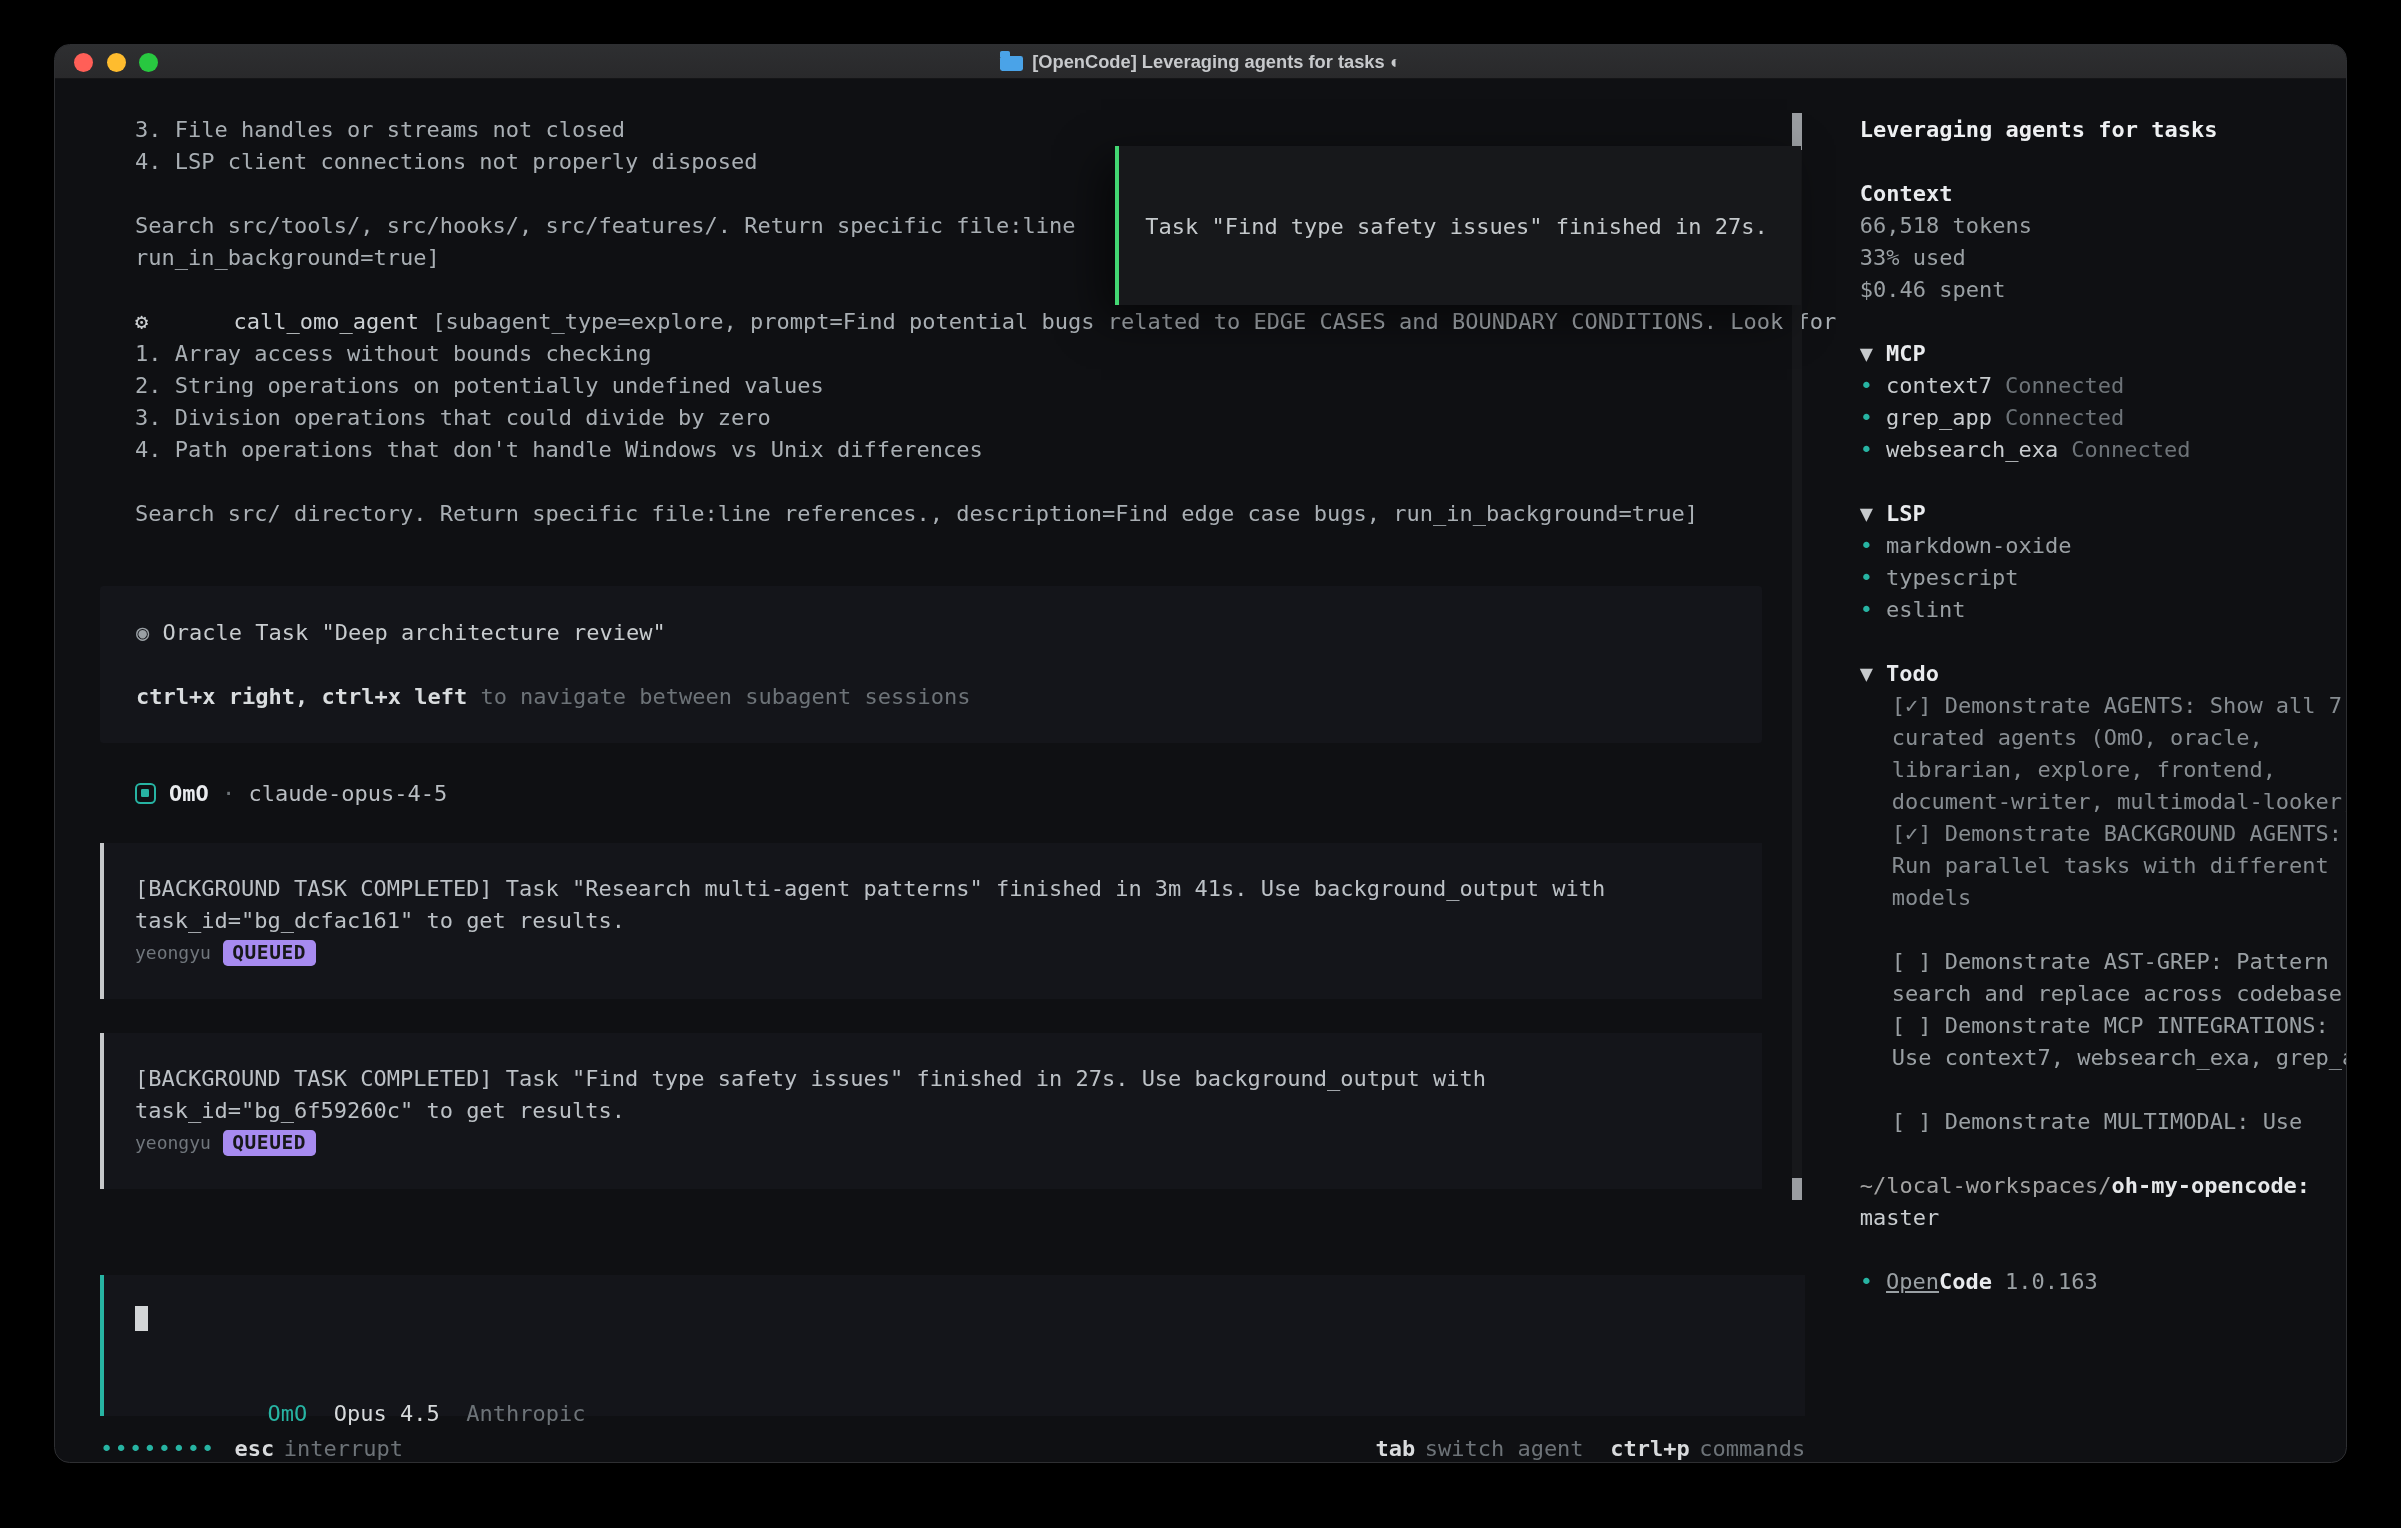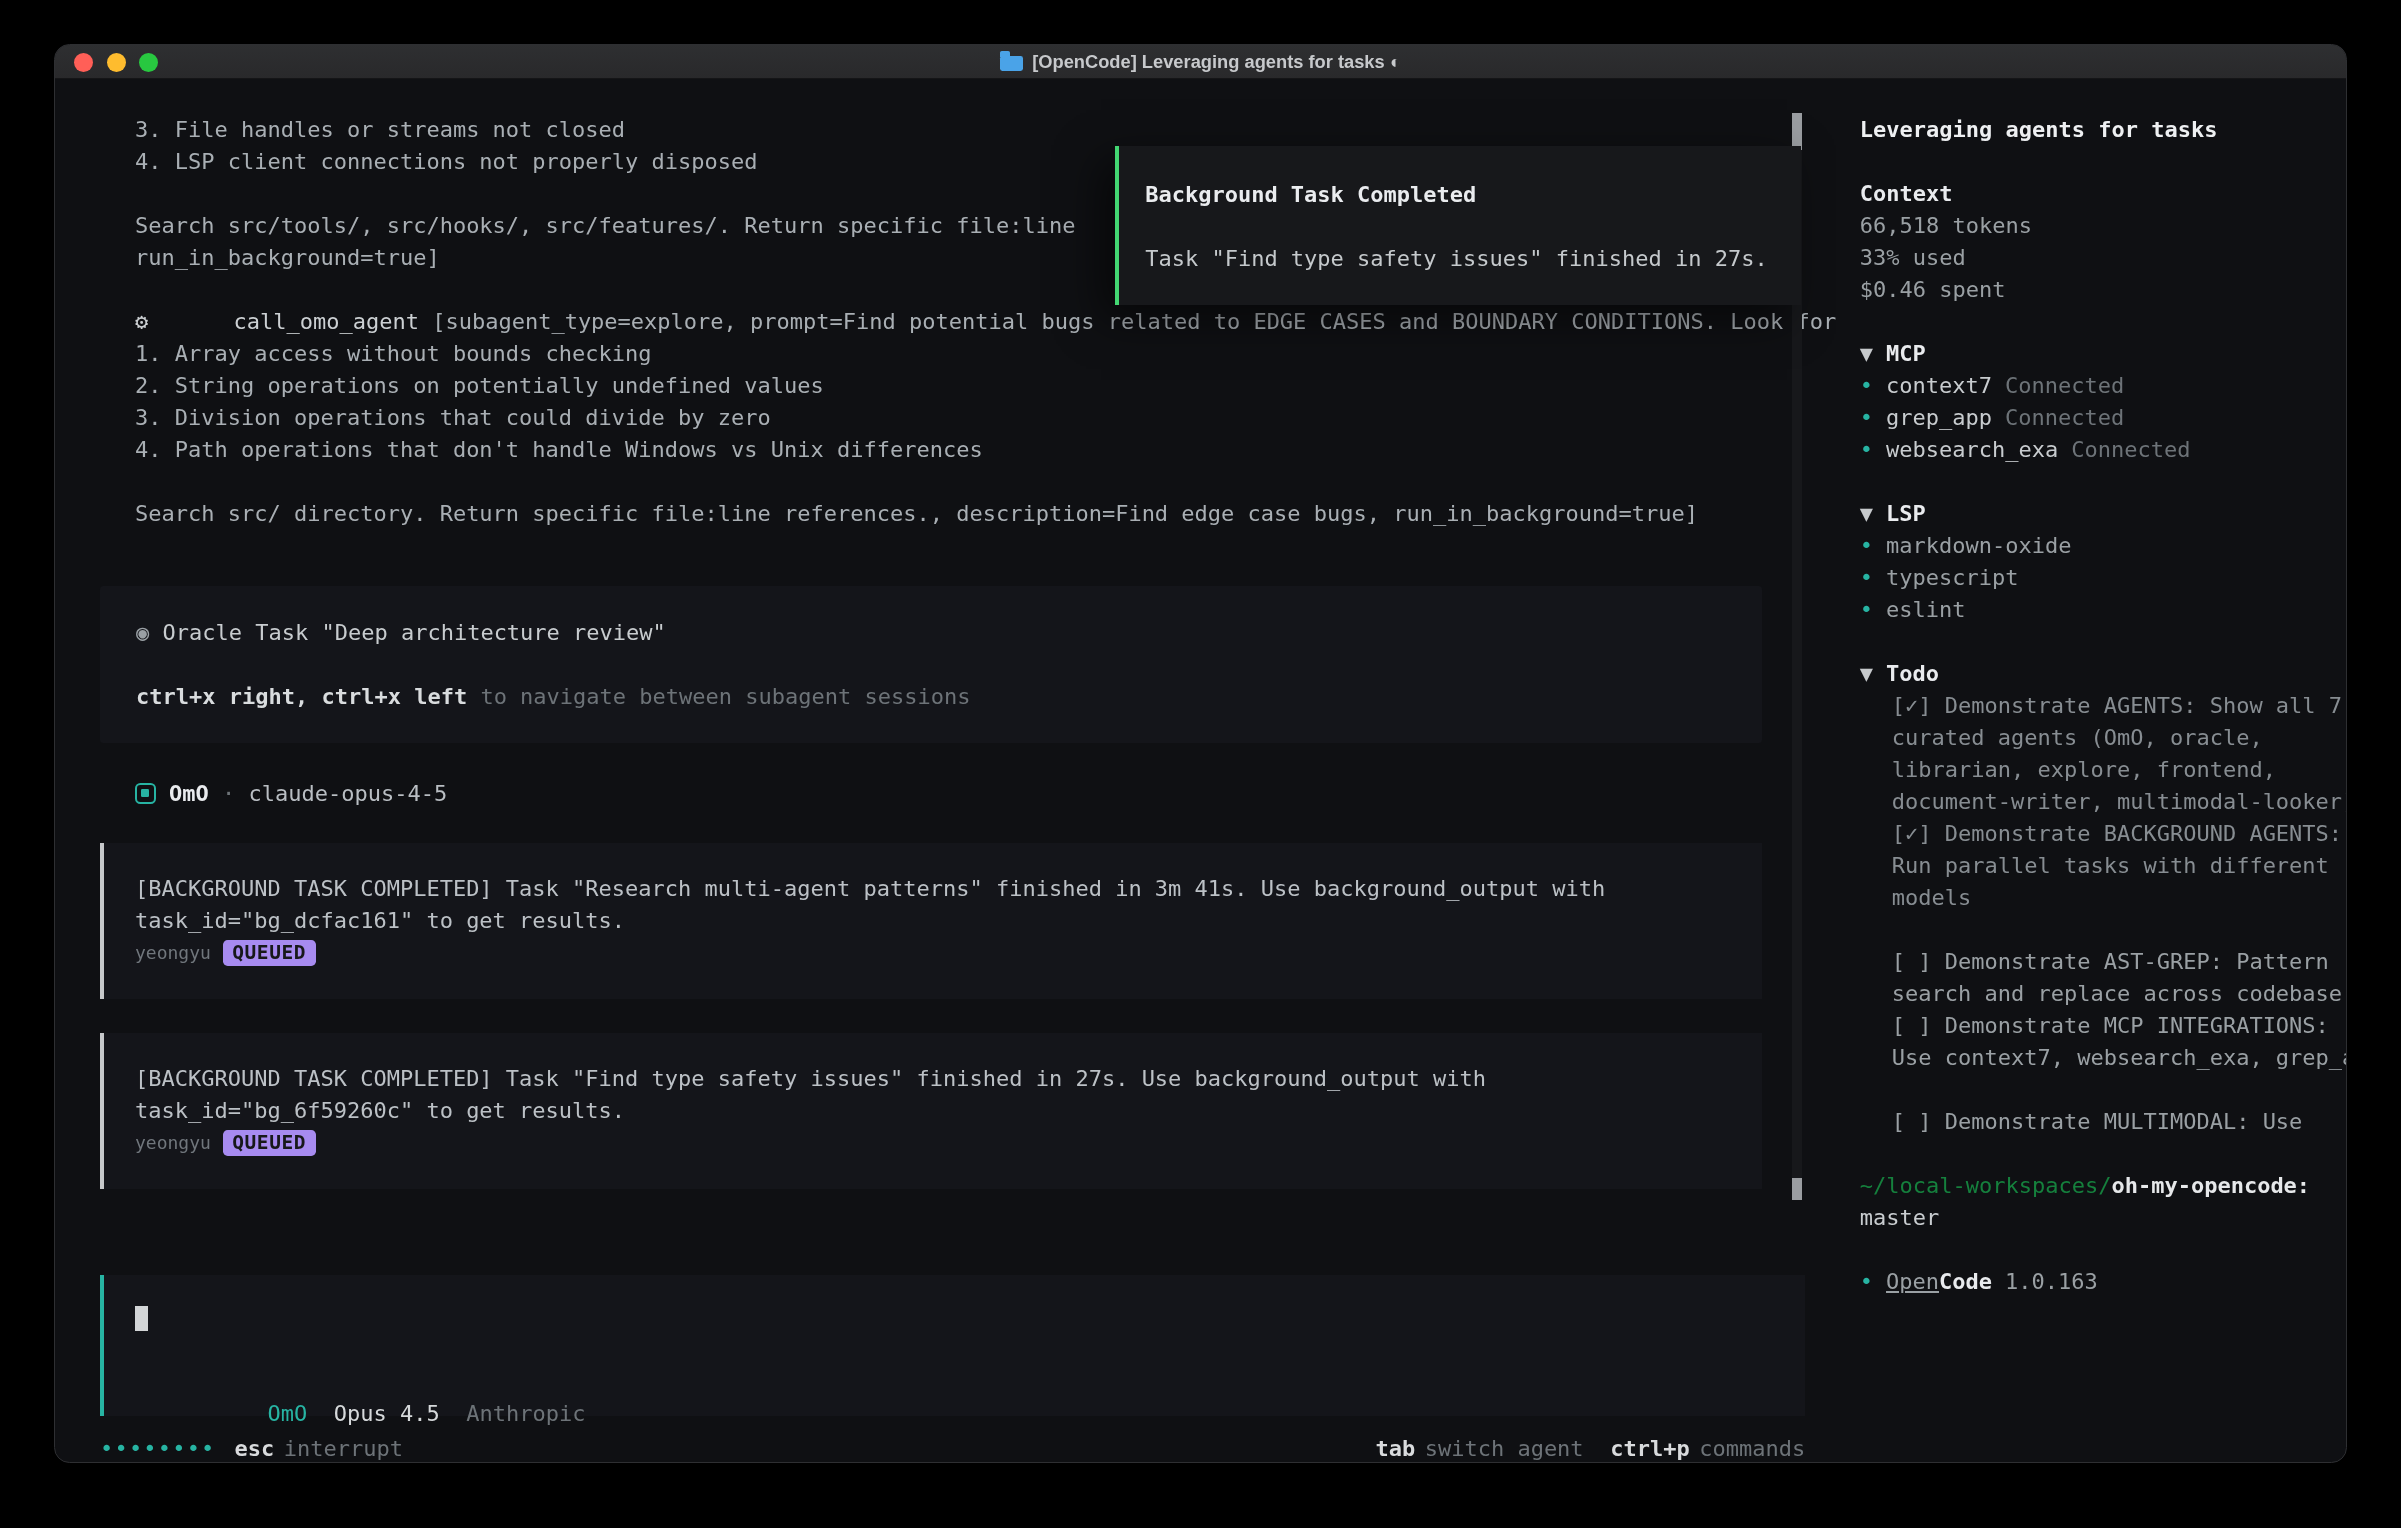--- a/index.html
+++ b/index.html
@@ -121,21 +121,21 @@
   .dim { color:#9aa0a4; }
   .chev { color:#c6c9cc; margin-right:13px; }
   .dot { color:#27b4a3; margin-right:13px; }
   .mcp-name { color:#c8cccf; margin-right:13px; }
   .mcp-status { color:#6d7378; }
   .lsp-name { color:#9aa0a4; }
   .todo-item { white-space:pre; line-height:32px; font-size:22px;margin-left:32px; }
   .state-done { color:#878d92; }
   .state-active { color:#5ecd8a; }
   .state-pending { color:#9aa0a4; }
-  .ws-path { color:#15803d; }
+  .ws-path { color:#a3a3a3; }
   .ws-repo { font-weight:bold; color:#e6e8ea; }
   .ws-branch { color:#c9cdd0; }
   .ver-prefix { color:#9aa0a4;text-decoration:underline; }
   .ver-suffix { font-weight:bold; color:#e9ebee; }
   .ver-num { color:#9aa0a4; margin-left:13px; }
 
   .sidebar-track { position:absolute; right:3.5px; top:0; width:10.6px; height:1385px; background:#141518; }
   .sidebar-thumb { position:absolute; right:3.5px; top:31px; width:10.6px; height:93px; background:#b4b7ba; border-radius:1.8px; z-index:2; }
 </style>
 </head>
@@ -199,21 +199,20 @@
         <div class="msg-block m2">
           <div class="line">[BACKGROUND TASK COMPLETED] Task "Find type safety issues" finished in 27s. Use background_output with</div>
           <div class="line">task_id="bg_6f59260c" to get results.</div>
           <div class="author-row">
             <span class="author">yeongyu</span>
             <span class="badge">QUEUED</span>
           </div>
         </div>
 
         <div class="notification">
-          <div class="line n-title">Background Task Completed</div>
           <div class="line"></div>
           <div class="line n-body">Task "Find type safety issues" finished in 27s.</div>
         </div>
 
         <div class="main-scrollbar">
           <div class="thumb-top"></div>
           <div class="thumb-bottom"></div>
         </div>
       </div>
 

